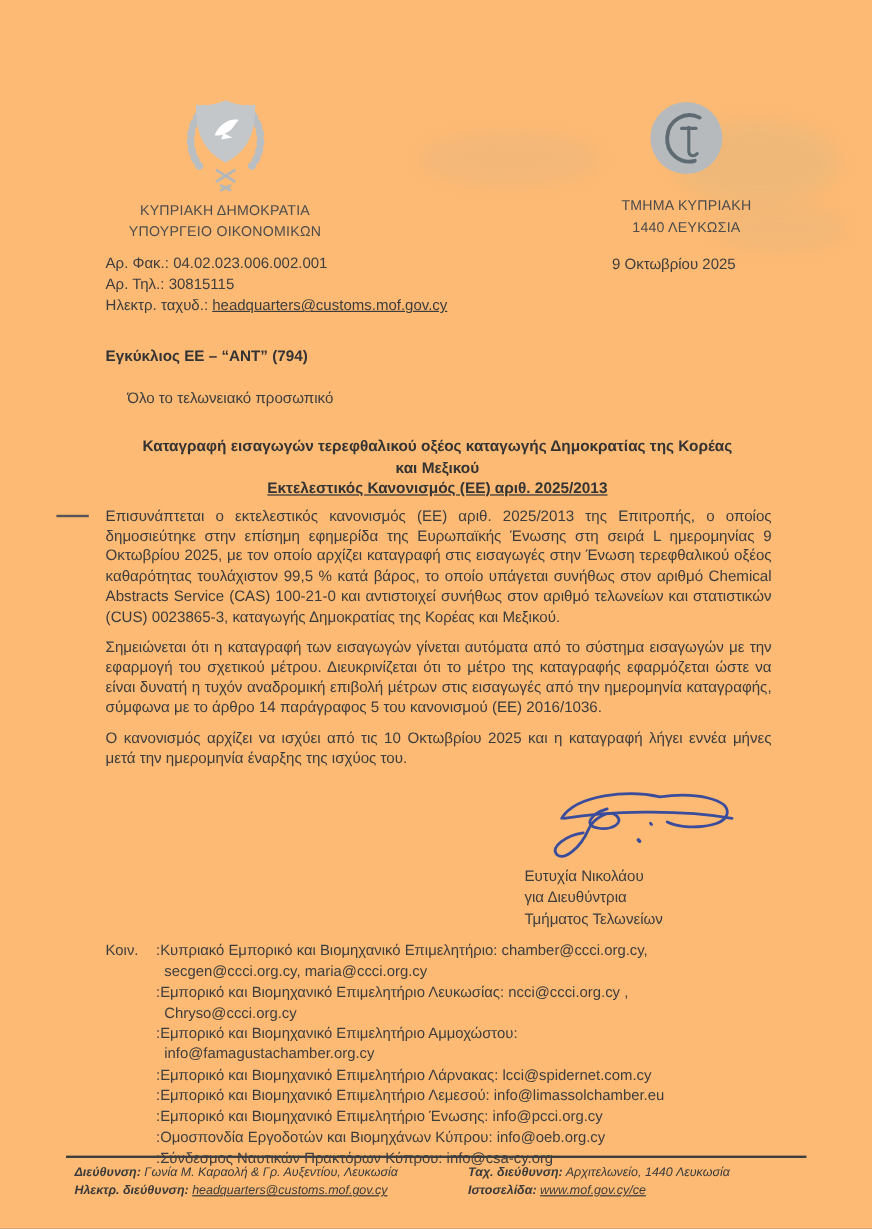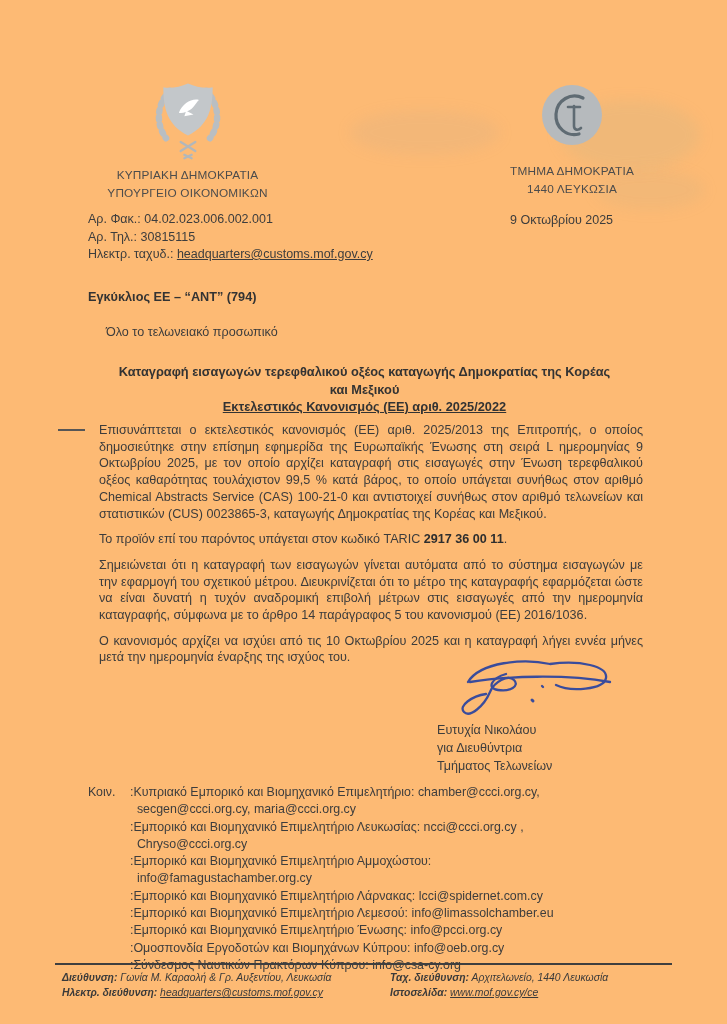--- a/index.html
+++ b/index.html
@@ -32,21 +32,21 @@
 
   .circular{position:absolute;left:88px;top:290px;font-size:12.7px;font-weight:bold;color:#333;}
   .addressee{position:absolute;left:88px;top:325px;font-size:12.6px;color:#3d3d3d;margin-left:18px;}
 
   .subject{position:absolute;left:88px;top:363px;width:553px;text-align:center;
            font-size:12.8px;font-weight:bold;line-height:17.5px;color:#333;}
   .subject .u{text-decoration:underline;}
 
   .body-text{position:absolute;left:88px;top:422px;width:555px;font-size:12.6px;
              line-height:16.7px;text-align:justify;color:#3c3c3c;}
-  .body-text p{margin:0 0 9px 11px;position:relative;}
+  .body-text p{margin:0 0 9px 0;position:relative;}
   .margin-dash{position:absolute;left:-41px;top:7px;width:27px;border-top:2px solid #565656;}
   .taric{font-weight:bold;color:#2e2e2e;}
 
   .signature-svg{position:absolute;left:446px;top:656px;}
   .signer{position:absolute;left:437px;top:721px;width:190px;
           font-size:12.6px;line-height:18px;color:#3d3d3d;}
 
   .cc{position:absolute;left:88px;top:784px;width:555px;display:flex;
       font-size:12.4px;line-height:17.3px;color:#3d3d3d;}
   .cc-label{width:42px;flex:none;}
@@ -90,43 +90,42 @@
     <div class="hdr-text">ΥΠΟΥΡΓΕΙΟ ΟΙΚΟΝΟΜΙΚΩΝ</div>
   </div>
 
   <div class="hdr-right">
     <svg class="customs-logo" width="62" height="62" viewBox="0 0 62 62">
       <circle cx="31" cy="31" r="30" fill="#b6babd"></circle>
       <path d="M42 14 C 30 8, 16 16, 15 30 C 14 44, 26 53, 38 50" fill="none" stroke="#5f6b73" stroke-width="3.2" stroke-linecap="round"></path>
       <path d="M33 22 L33 42 C 33 46 37 47 40 44" fill="none" stroke="#5f6b73" stroke-width="2.6" stroke-linecap="round"></path>
       <line x1="27" y1="23" x2="39" y2="23" stroke="#5f6b73" stroke-width="2.6" stroke-linecap="round"></line>
     </svg>
-    <div class="hdr-text">ΤΜΗΜΑ ΔΗΜΟΚΡΑΤΙΑ</div>
+    <div class="hdr-text">ΤΜΗΜΑ ΚΥΠΡΙΑΚΗ</div>
     <div class="hdr-text">1440 ΛΕΥΚΩΣΙΑ</div>
   </div>
 
   <div class="refs">
     <div><span>Αρ. Φακ.:</span> <span>04.02.023.006.002.001</span></div>
     <div><span>Αρ. Τηλ.:</span> <span>30815115</span></div>
     <div><span>Ηλεκτρ. ταχυδ.:</span> <span class="email">headquarters@customs.mof.gov.cy</span></div>
   </div>
   <div class="date">9 Οκτωβρίου 2025</div>
 
   <div class="circular">Εγκύκλιος ΕΕ – “ΑΝΤ” (794)</div>
   <div class="addressee">Όλο το τελωνειακό προσωπικό</div>
 
   <div class="subject">
     <div>Καταγραφή εισαγωγών τερεφθαλικού οξέος καταγωγής Δημοκρατίας της Κορέας</div>
     <div>και Μεξικού</div>
-    <div class="u">Εκτελεστικός Κανονισμός (ΕΕ) αριθ. 2025/2022</div>
+    <div class="u">Εκτελεστικός Κανονισμός (ΕΕ) αριθ. 2025/2013</div>
   </div>
 
   <div class="body-text">
     <p><span class="margin-dash"></span><span>Επισυνάπτεται ο εκτελεστικός κανονισμός (ΕΕ) αριθ. 2025/2013 της Επιτροπής, ο οποίος δημοσιεύτηκε στην επίσημη εφημερίδα της Ευρωπαϊκής Ένωσης στη σειρά L ημερομηνίας 9 Οκτωβρίου 2025, με τον οποίο αρχίζει καταγραφή στις εισαγωγές στην Ένωση τερεφθαλικού οξέος καθαρότητας τουλάχιστον 99,5 % κατά βάρος, το οποίο υπάγεται συνήθως στον αριθμό Chemical Abstracts Service (CAS) 100-21-0 και αντιστοιχεί συνήθως στον αριθμό τελωνείων και στατιστικών (CUS) 0023865-3, καταγωγής Δημοκρατίας της Κορέας και Μεξικού.</span></p>
-    <p><span>Το προϊόν επί του παρόντος υπάγεται στον κωδικό TARIC </span><span class="taric">2917 36 00 11</span><span>.</span></p>
     <p>Σημειώνεται ότι η καταγραφή των εισαγωγών γίνεται αυτόματα από το σύστημα εισαγωγών με την εφαρμογή του σχετικού μέτρου. Διευκρινίζεται ότι το μέτρο της καταγραφής εφαρμόζεται ώστε να είναι δυνατή η τυχόν αναδρομική επιβολή μέτρων στις εισαγωγές από την ημερομηνία καταγραφής, σύμφωνα με το άρθρο 14 παράγραφος 5 του κανονισμού (ΕΕ) 2016/1036.</p>
     <p>Ο κανονισμός αρχίζει να ισχύει από τις 10 Οκτωβρίου 2025 και η καταγραφή λήγει εννέα μήνες μετά την ημερομηνία έναρξης της ισχύος του.</p>
   </div>
 
   <svg class="signature-svg" width="172" height="66" viewBox="0 0 172 66">
     <g fill="none" stroke="#3a4c9c" stroke-width="2.3" stroke-linecap="round" stroke-linejoin="round">
       <path d="M22 26 C 34 6, 78 2, 104 8 C 134 4, 162 10, 160 22 C 158 34, 124 36, 110 29"></path>
       <path d="M24 26 C 60 20, 120 18, 164 26"></path>
       <path d="M60 18 C 46 22, 40 32, 52 34 C 64 36, 74 30, 68 24 C 62 18, 48 26, 44 36 C 38 50, 24 62, 18 56 C 12 50, 26 40, 40 38"></path>
       <path d="M96 30 L97 31"></path>

